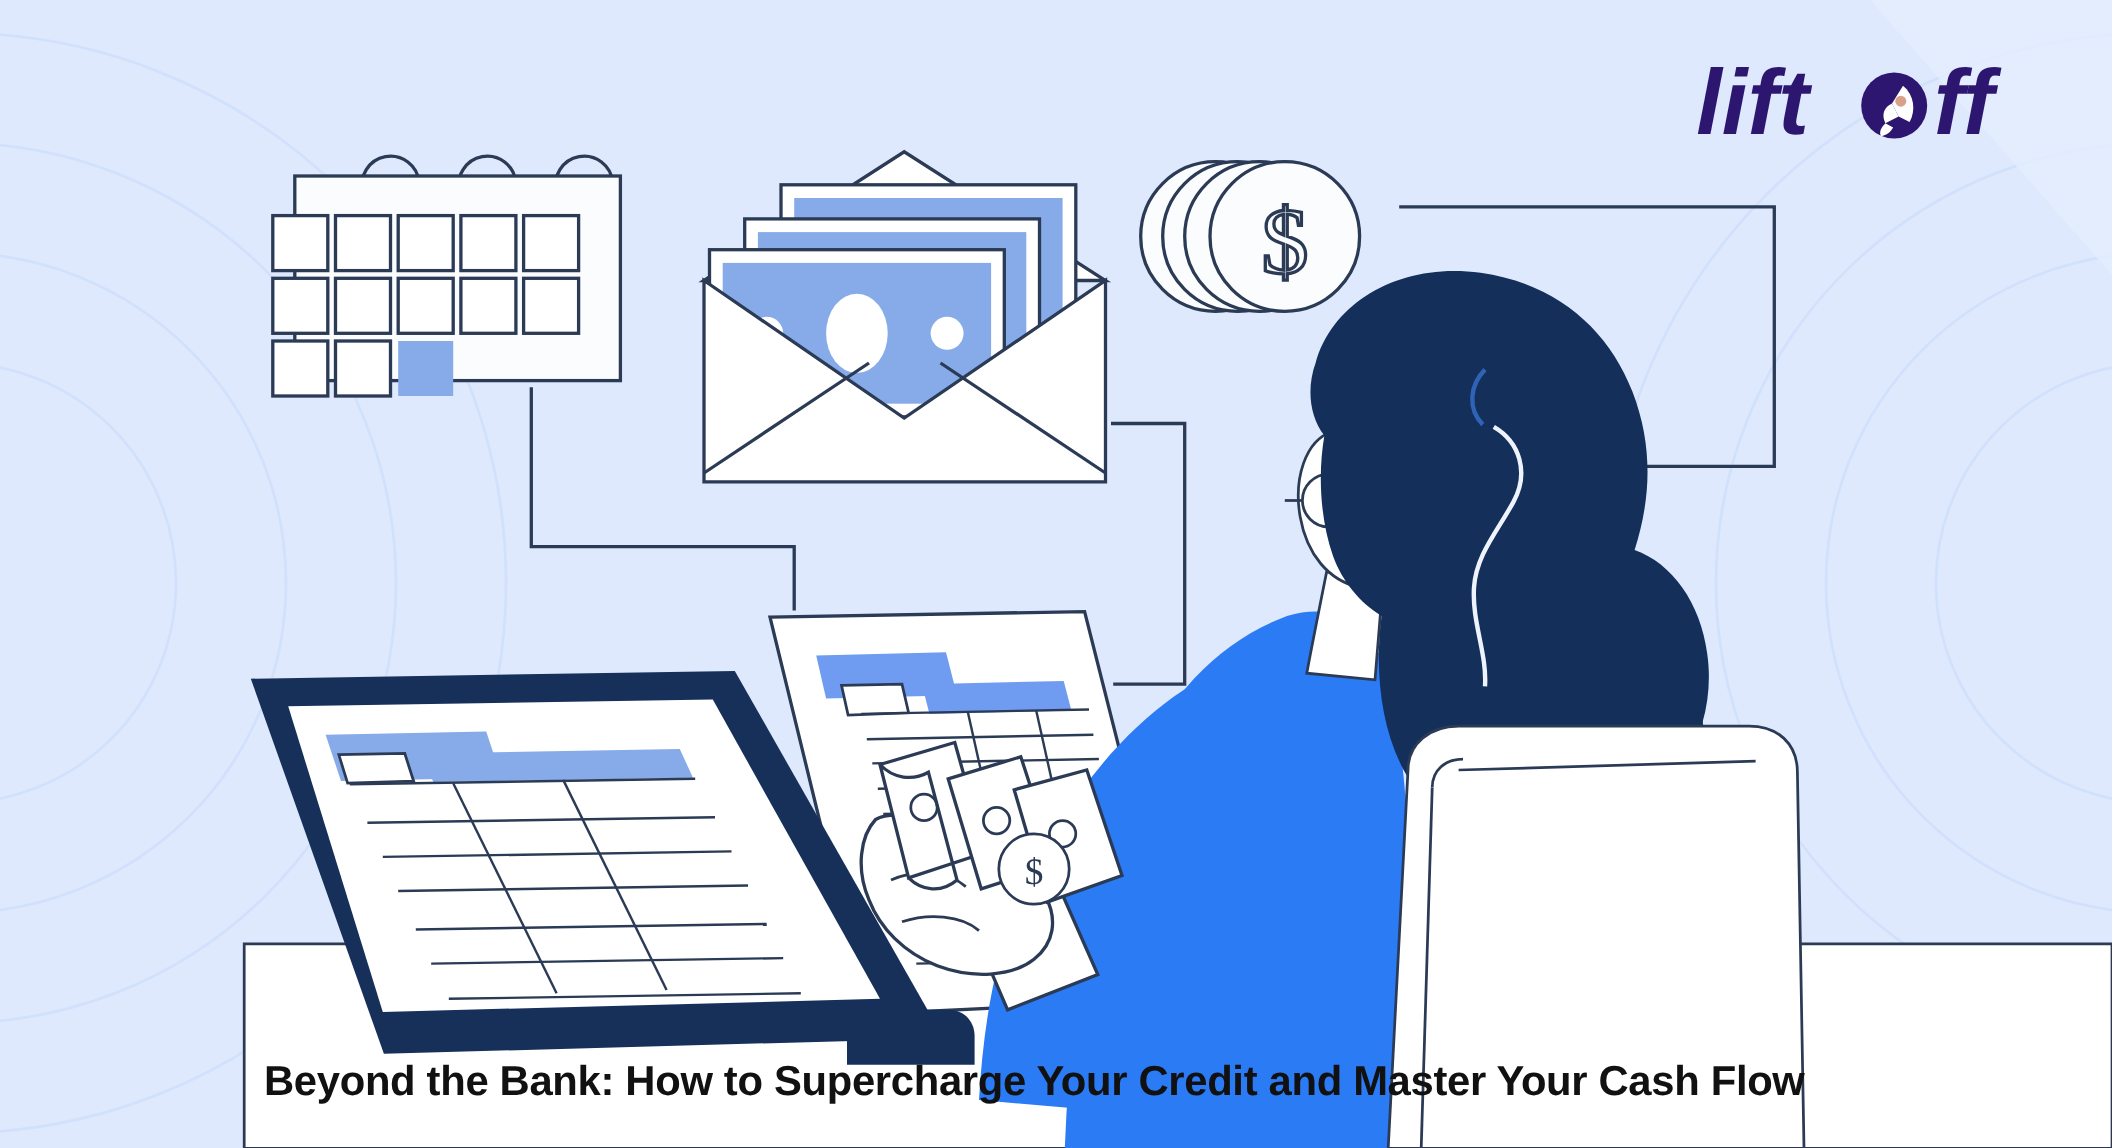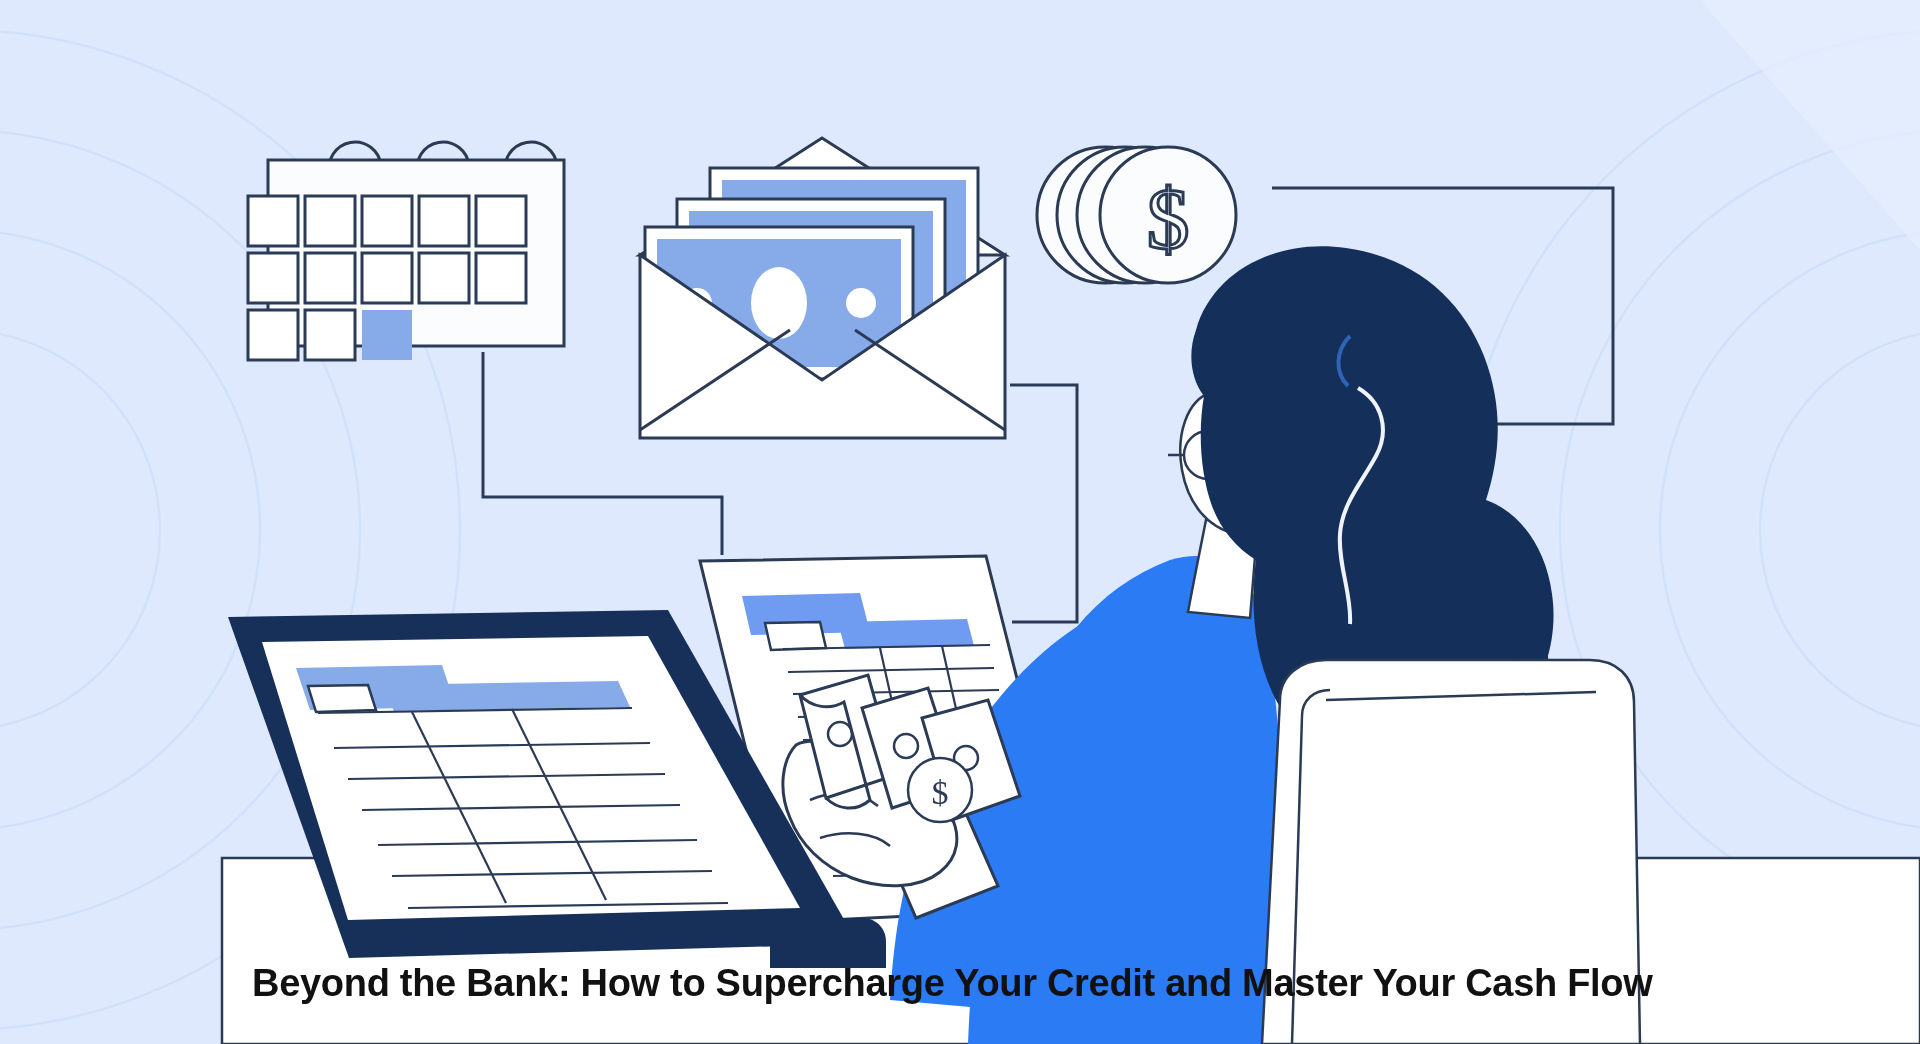--- a/index.html
+++ b/index.html
@@ -23,21 +23,21 @@
   }
   .logo-wrap {
     position: absolute;
     top: 40px;
     right: 48px;
     width: 330px;
     height: 110px;
   }
   .hero-title {
     position: absolute;
-    left: 252px;
+    left: 240px;
     top: 962px;
     font-size: 38px;
     font-weight: bold;
     color: #111111;
     letter-spacing: -0.3px;
     white-space: nowrap;
     font-family: "Liberation Sans", sans-serif;
   }
 </style>
 </head>
@@ -281,16 +281,32 @@
         <path d="M1302 716 C1302 700 1314 690 1330 690" fill="none" stroke="#2b3a55" stroke-width="2.5"></path>
         <path d="M1302 716 L1292 1044" fill="none" stroke="#2b3a55" stroke-width="2.5"></path>
       </g>
 
       <path d="M770 940 C770 926 782 918 798 918 L862 918 C876 918 886 928 886 942
                L886 968 L770 968 Z" fill="#16305a"></path>
 
     </g>
   </svg>
 
+  <div class="logo-wrap">
+    <svg viewBox="0 0 330 110" width="330" height="110" xmlns="http://www.w3.org/2000/svg">
+
+      <text x="0" y="82" font-family="'Liberation Sans', sans-serif" font-size="84" font-weight="bold" font-style="italic" fill="#2d1670">lift</text>
+
+      <g transform="translate(150,26)">
+        <circle cx="30" cy="30" r="30" fill="#2d1670"></circle>
+        <path d="M38 12 C48 20 50 34 44 45 L34 40 L28 28 Z" fill="#ffffff"></path>
+        <path d="M28 28 L34 40 L22 46 C18 38 21 31 28 28 Z" fill="#ffffff"></path>
+        <path d="M22 46 C18 50 16 54 18 58 C23 57 27 54 29 50 Z" fill="#ffffff"></path>
+        <circle cx="36" cy="26" r="5" fill="#d9a08a"></circle>
+      </g>
+
+      <text x="216" y="82" font-family="'Liberation Sans', sans-serif" font-size="84" font-weight="bold" font-style="italic" fill="#2d1670">ff</text>
+    </svg>
+  </div>
 
   <div class="hero-title">Beyond the Bank: How to Supercharge Your Credit and Master Your Cash Flow</div>
 
 </div>
 
 </body></html>

